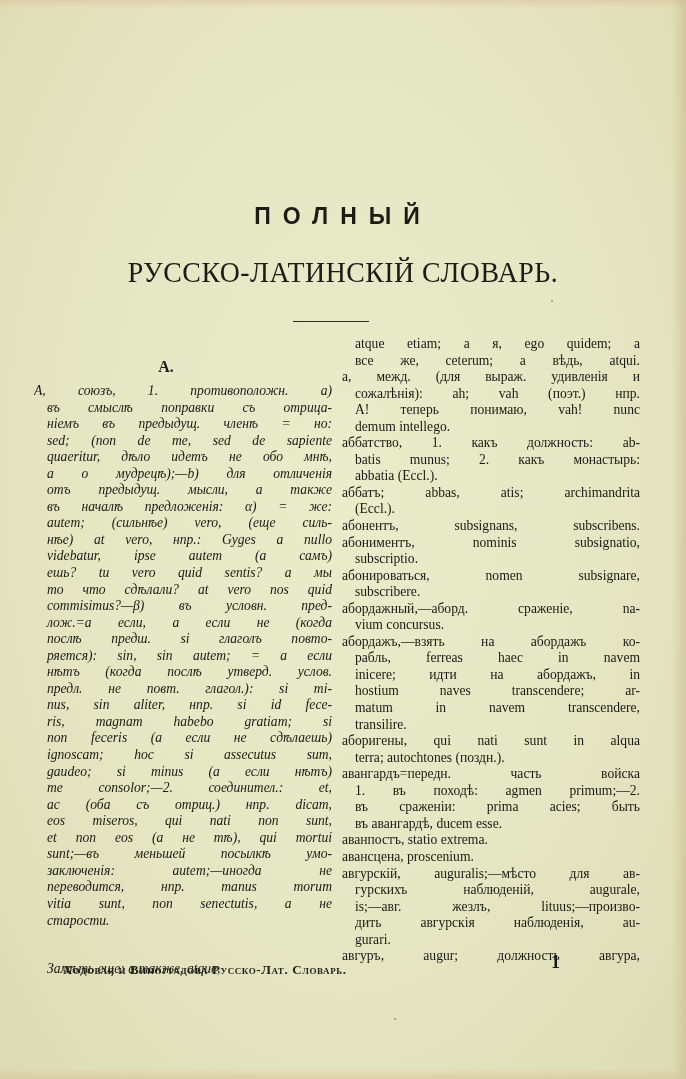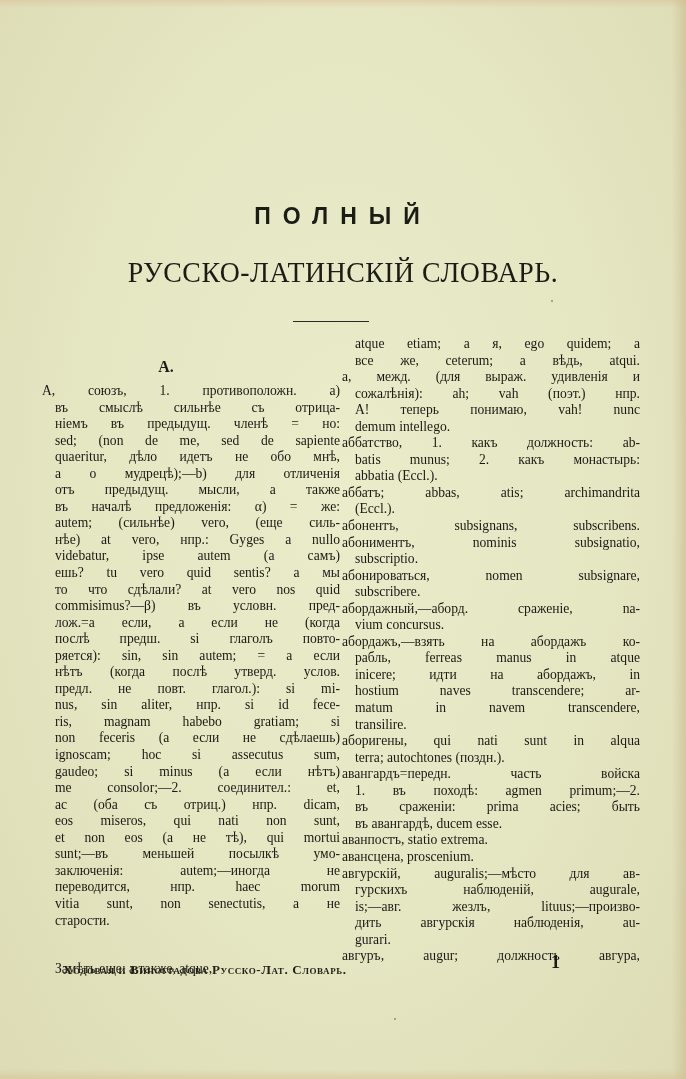--- a/index.html
+++ b/index.html
@@ -34,21 +34,21 @@
     font-size: 29px; letter-spacing: 0.5px; color: #1c1c16;
     transform: scaleX(0.96);
   }
   .title-rule {
     position: absolute; top: 321px; left: 293px; width: 76px; height: 0;
     border-top: 1.5px solid #2a2a22;
   }
   .col {
     position: absolute; font-size: 13.6px; line-height: 16.55px;
   }
-  .col-left { left: 42px; top: 383px; width: 298px; }
+  .col-left { left: 34px; top: 383px; width: 298px; font-style: italic; }
   .col-right { left: 342px; top: 336px; width: 298px; }
   .section-letter {
     position: absolute; left: 0; width: 332px; top: 358px; text-align: center;
     font-weight: bold; font-size: 16px; color: #1c1c16;
   }
   .line { white-space: nowrap; display: block; }
   .line.justify {
     white-space: normal; text-align: justify; text-align-last: justify;
     height: 16.55px; overflow: hidden;
   }
@@ -71,21 +71,21 @@
 <div class="page-edge-bottom"></div>
 
 <h1 class="title-1" style="margin:0;">ПОЛНЫЙ</h1>
 <h2 class="title-2" style="margin:0;font-weight:normal;">РУССКО-ЛАТИНСКІЙ СЛОВАРЬ.</h2>
 <div class="title-rule"></div>
 
 <div class="section-letter">А.</div>
 
 <div class="col col-left" id="col-left">
     <span class="line justify">А, союзъ, 1. противоположн. а)</span>
-    <span class="line justify indent">въ смыслѣ сильнѣе съ отрица-</span>
+    <span class="line justify indent">въ смыслѣ поправки съ отрица-</span>
     <span class="line justify indent">ніемъ въ предыдущ. членѣ = но:</span>
     <span class="line justify indent">sed; (non de me, sed de sapiente</span>
     <span class="line justify indent">quaeritur, дѣло идетъ не обо мнѣ,</span>
     <span class="line justify indent">а о мудрецѣ);—b) для отличенія</span>
     <span class="line justify indent">отъ предыдущ. мысли, а также</span>
     <span class="line justify indent">въ началѣ предложенія: α) = же:</span>
     <span class="line justify indent">autem; (сильнѣе) vero, (еще силь-</span>
     <span class="line justify indent">нѣе) at vero, нпр.: Gyges a nullo</span>
     <span class="line justify indent">videbatur, ipse autem (а самъ)</span>
     <span class="line justify indent">ешь? tu vero quid sentis? а мы</span>
@@ -100,21 +100,21 @@
     <span class="line justify indent">ris, magnam habebo gratiam; si</span>
     <span class="line justify indent">non feceris (а если не сдѣлаешь)</span>
     <span class="line justify indent">ignoscam; hoc si assecutus sum,</span>
     <span class="line justify indent">gaudeo; si minus (а если нѣтъ)</span>
     <span class="line justify indent">me consolor;—2. соединител.: et,</span>
     <span class="line justify indent">ac (оба съ отриц.) нпр. dicam,</span>
     <span class="line justify indent">eos miseros, qui nati non sunt,</span>
     <span class="line justify indent">et non eos (а не тѣ), qui mortui</span>
     <span class="line justify indent">sunt;—въ меньшей посылкѣ умо-</span>
     <span class="line justify indent">заключенія: autem;—иногда не</span>
-    <span class="line justify indent">переводится, нпр. haec morum</span>
+    <span class="line justify indent">переводится, нпр. manus morum</span>
     <span class="line justify indent">vitia sunt, non senectutis, а не</span>
     <span class="line indent">старости.</span>
     <span class="line" style="padding-left: 13px; margin-top: 32px;">Замѣть еще: а также, atque,</span>
   </div>
 <div class="col col-right" id="col-right">
     <span class="line justify indent">atque etiam; а я, ego quidem; а</span>
     <span class="line justify indent">все же, ceterum; а вѣдь, atqui.</span>
     <span class="line justify">а, межд. (для выраж. удивленія и</span>
     <span class="line justify indent">сожалѣнія): ah; vah (поэт.) нпр.</span>
     <span class="line justify indent">А! теперь понимаю, vah! nunc</span>
@@ -125,21 +125,21 @@
     <span class="line justify">аббатъ; abbas, atis; archimandrita</span>
     <span class="line indent">(Eccl.).</span>
     <span class="line justify">абонентъ, subsignans, subscribens.</span>
     <span class="line justify">абониментъ, nominis subsignatio,</span>
     <span class="line indent">subscriptio.</span>
     <span class="line justify">абонироваться, nomen subsignare,</span>
     <span class="line indent">subscribere.</span>
     <span class="line justify">абордажный,—аборд. сраженіе, na-</span>
     <span class="line indent">vium concursus.</span>
     <span class="line justify">абордажъ,—взять на абордажъ ко-</span>
-    <span class="line justify indent">рабль, ferreas manus in atque</span>
+    <span class="line justify indent">рабль, ferreas haec in navem</span>
     <span class="line justify indent">inicere; идти на абордажъ, in</span>
     <span class="line justify indent">hostium naves transcendere; ar-</span>
     <span class="line justify indent">matum in navem transcendere,</span>
     <span class="line indent">transilire.</span>
     <span class="line justify">аборигены, qui nati sunt in alqua</span>
     <span class="line indent">terra; autochtones (поздн.).</span>
     <span class="line justify">авангардъ=передн. часть войска</span>
     <span class="line justify indent">1. въ походѣ: agmen primum;—2.</span>
     <span class="line justify indent">въ сраженіи: prima acies; быть</span>
     <span class="line indent">въ авангардѣ, ducem esse.</span>

